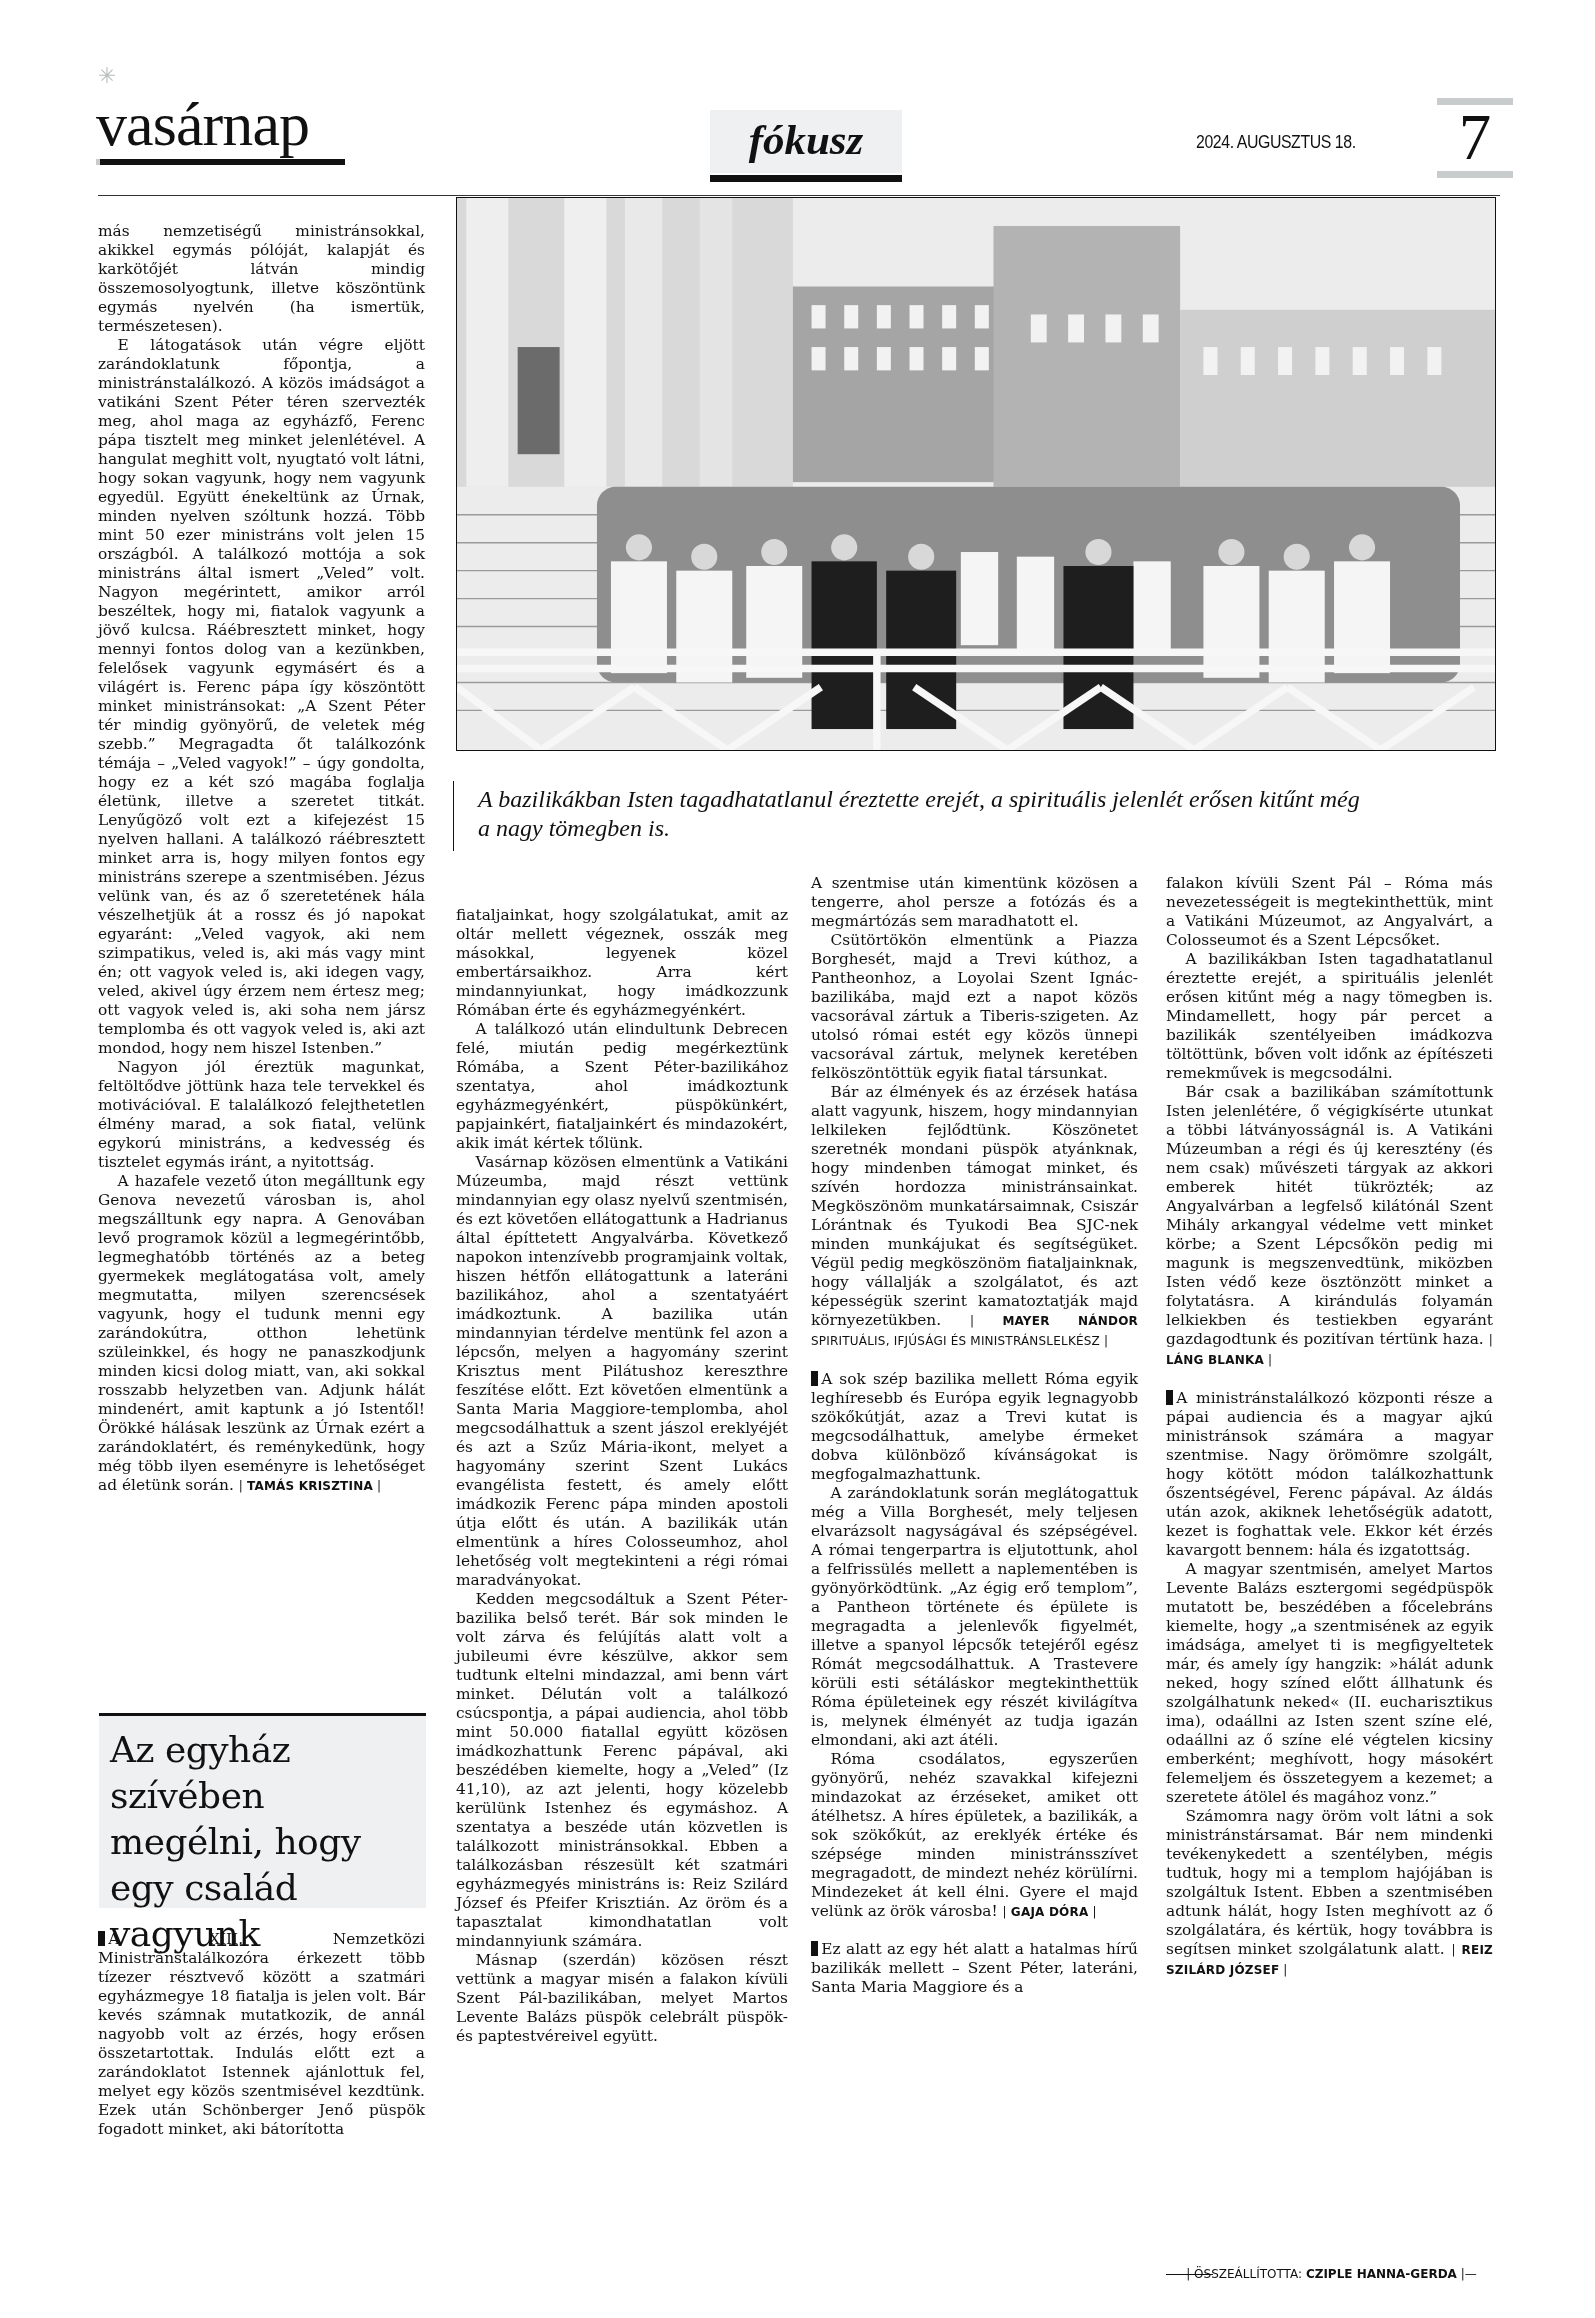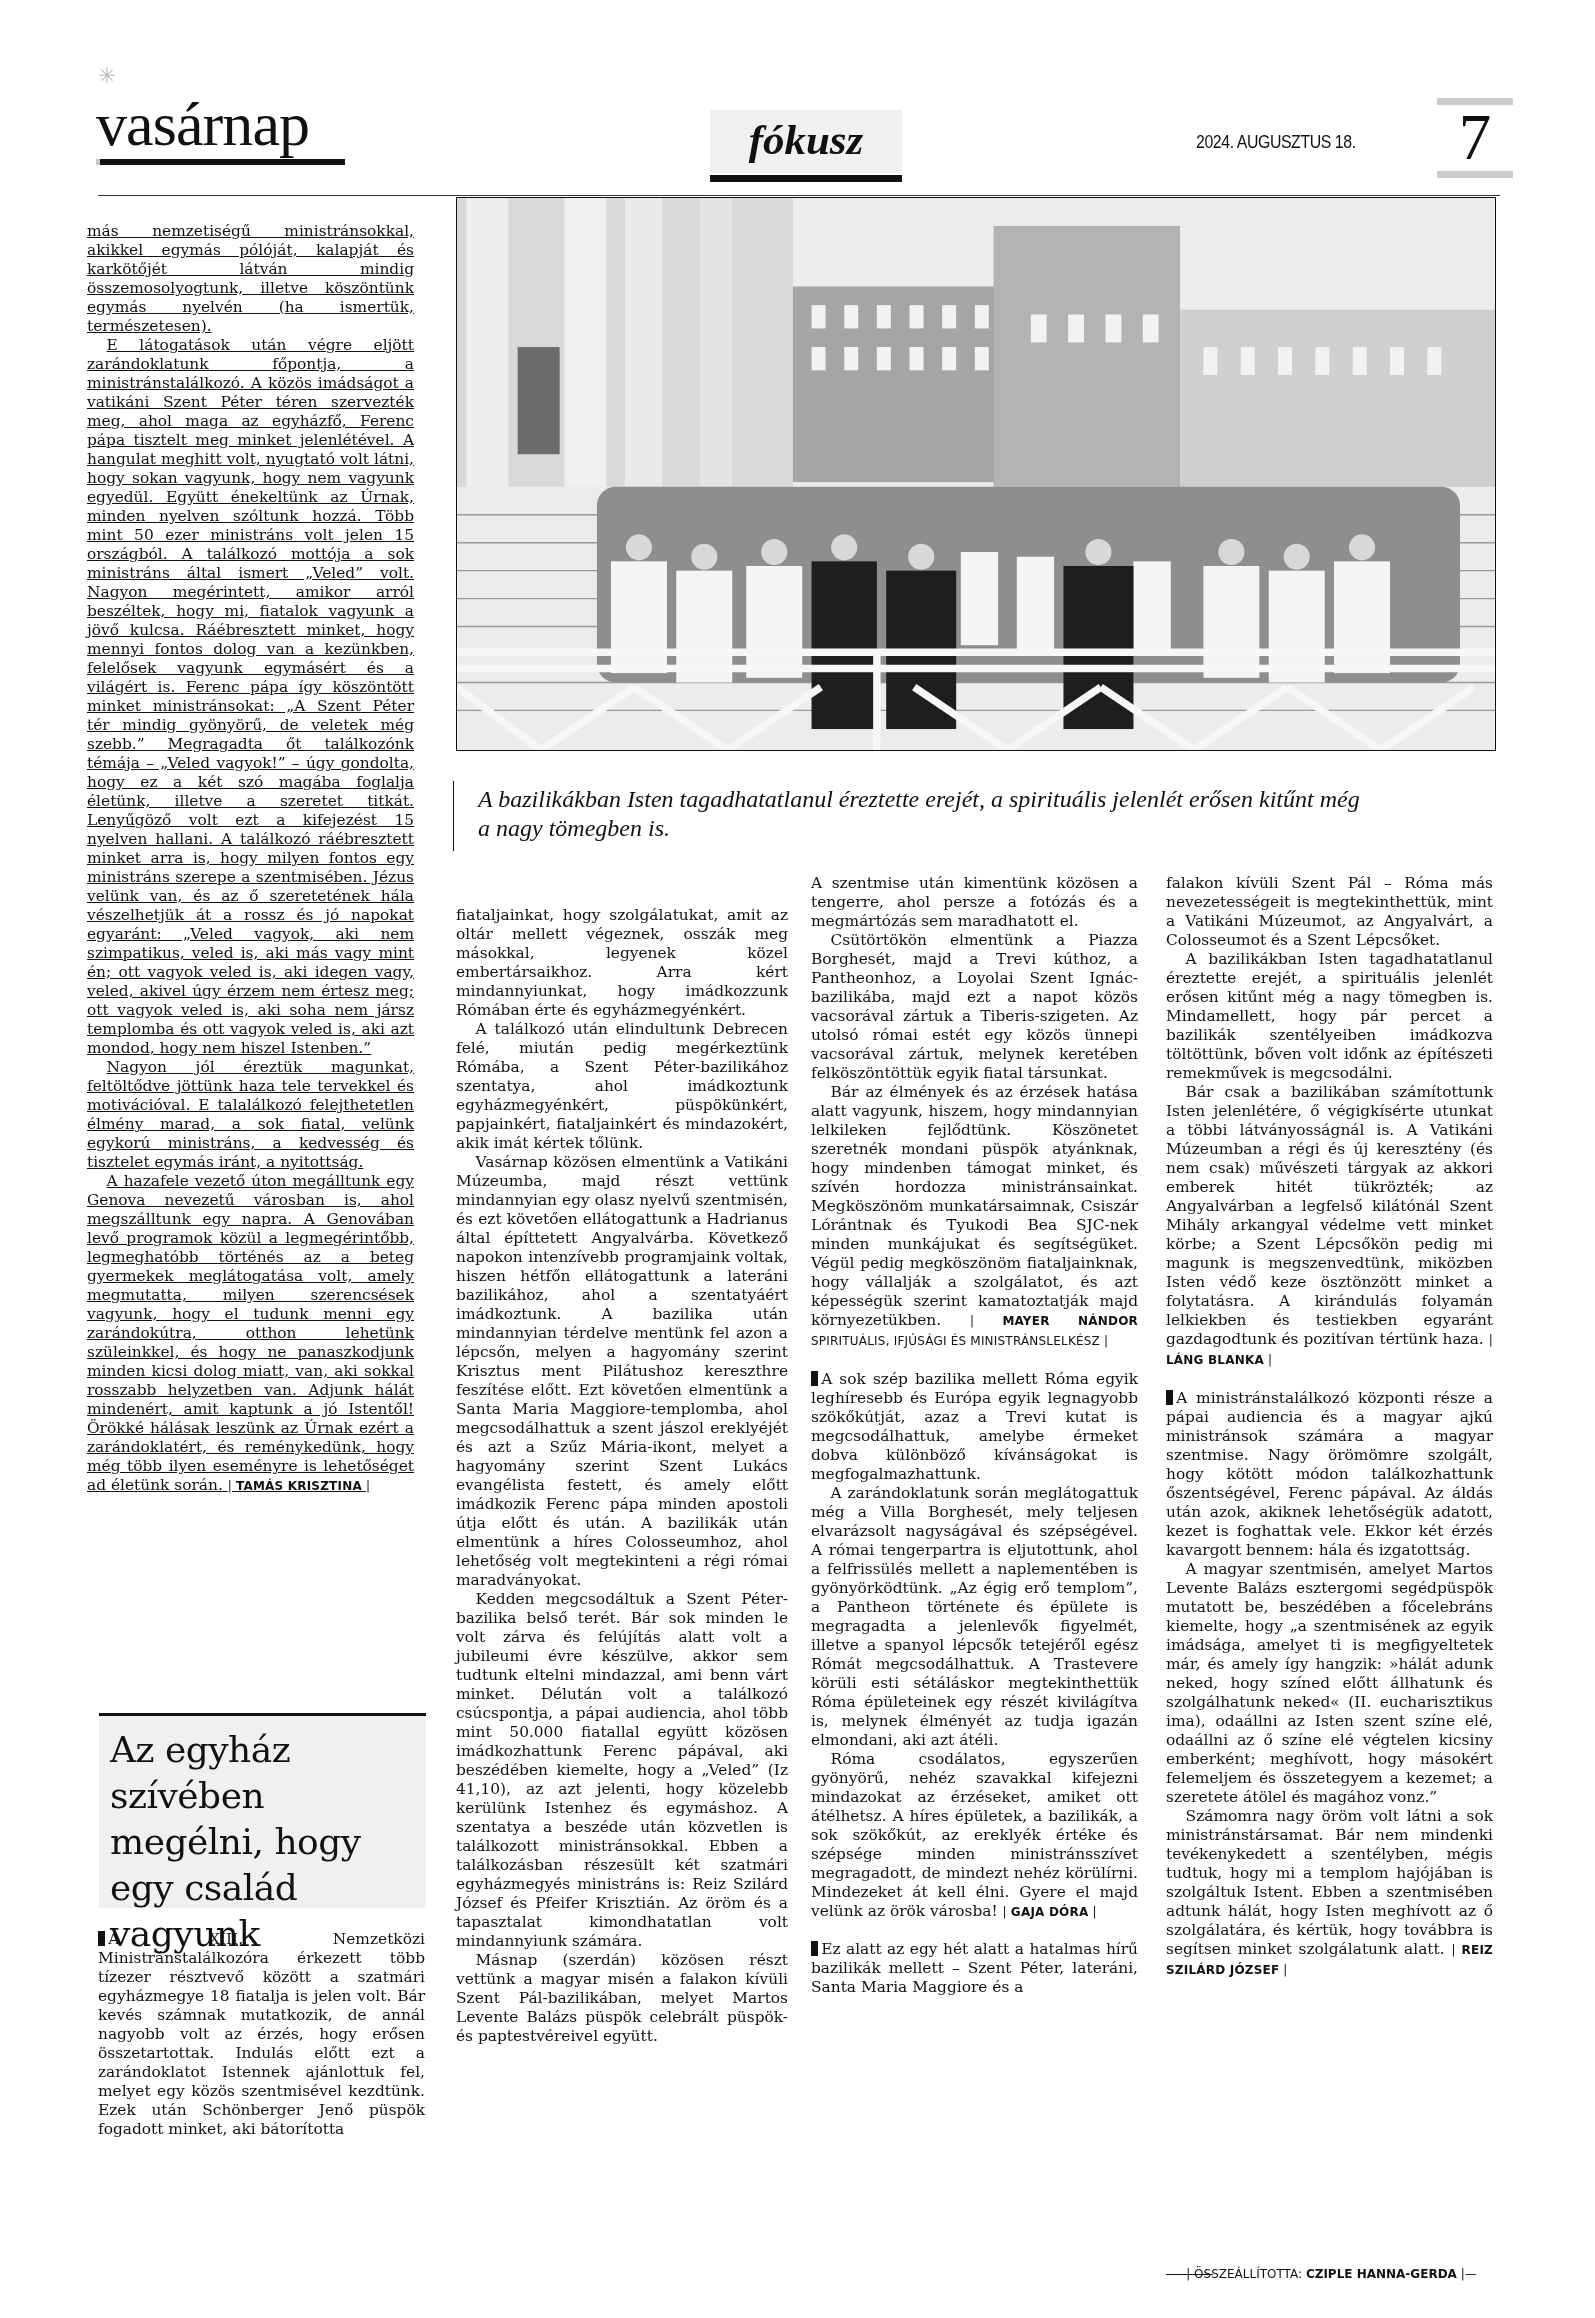--- a/index.html
+++ b/index.html
@@ -26,21 +26,21 @@
   .photo svg { width:100%; height:100%; display:block; }
 
   
   .caption-bar { left:453px; top:781px; width:1.4px; height:70px; background:#111; }
   .caption { left:478px; top:785px; width:888px; font-family:"Liberation Serif", serif; font-style:italic; font-size:24px; line-height:29px; }
 
   
   .col { position:absolute; font-family:"DejaVu Serif", serif; font-size:15.4px; line-height:19px; text-align:justify; hyphens:auto; }
   .col p { margin:0; text-indent:19.6px; }
   .col p.noindent { text-indent:0; }
-  .col1a { left:87px; top:222px; width:327px;text-decoration:underline; }
+  .col1a { left:98px; top:222px; width:327px; }
   .col2 { left:456px; top:874px; width:332px;margin-top:32px; }
   .col3 { left:811px; top:874px; width:327px; }
   .col4 { left:1166px; top:874px; width:327px; }
   .byline { font-family:"DejaVu Sans", sans-serif; font-size:12px; letter-spacing:0.2px; }
   .byline b { font-weight:bold; }
   .lead-mark { display:inline-block; width:6.5px; height:15px; background:#111; margin-right:3.7px; vertical-align:-1.9px; }
   .gap { height:18.7px; }
 
   
   .sub-rule { left:99px; top:1713px; width:327px; height:2.8px; background:#111; }

